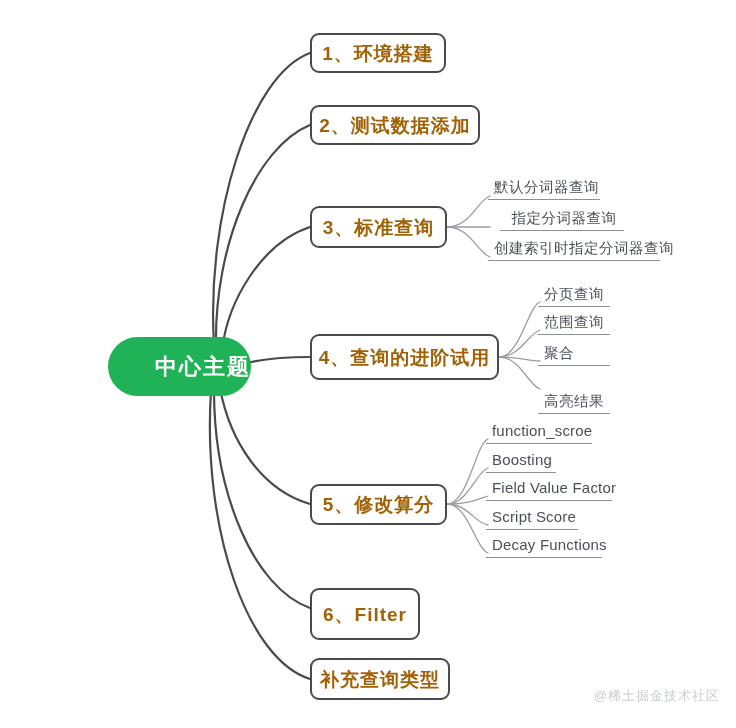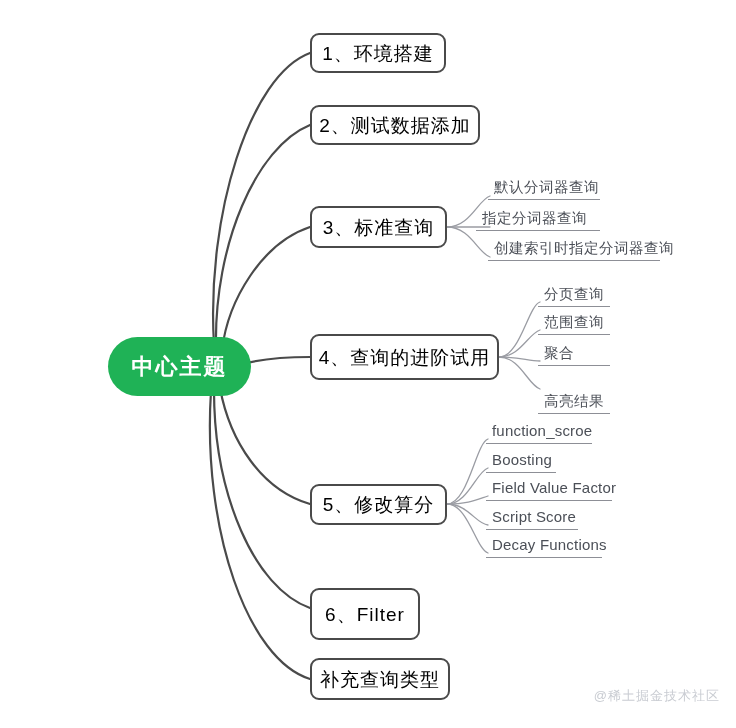--- a/index.html
+++ b/index.html
@@ -33,21 +33,21 @@
   .root-node {
     position: absolute;
     left: 108px;
     top: 337px;
     width: 143px;
     height: 59px;
     border-radius: 30px;
     background: #1fb256;
     display: flex;
     align-items: center;
-    justify-content: center;
+    justify-content: flex-end;
     box-sizing: border-box;
     z-index: 5;
   }
   .root-label {
     color: #ffffff;
     font-size: 22px;
     font-weight: bold;
     letter-spacing: 2px;
     line-height: 1;
     white-space: nowrap;
@@ -58,22 +58,22 @@
     box-sizing: border-box;
     border: 2px solid #4a4a4a;
     border-radius: 9px;
     background: #ffffff;
     display: flex;
     align-items: center;
     justify-content: center;
     z-index: 4;
   }
   .topic-label {
-    color: #000000;
-    font-weight: normal;
+    color: #a16207;
+    font-weight: bold;
     font-size: 19px;
     letter-spacing: 1px;
     white-space: nowrap;
     line-height: 1;
   }
   
   .leaf {
     position: absolute;
     z-index: 3;
     box-sizing: border-box;
@@ -172,21 +172,21 @@
 
   <div class="topic" style="left:310px; top:588px; width:110px; height:52px;">
     <span class="topic-label">6、Filter</span>
   </div>
 
   <div class="topic" style="left:310px; top:658px; width:140px; height:42px;">
     <span class="topic-label">补充查询类型</span>
   </div>
 
   <div class="leaf cn" style="left:488px; top:178px; width:112px;">默认分词器查询</div>
-  <div class="leaf cn" style="left:476px; top:209px; width:124px;">指定分词器查询</div>
+  <div class="leaf cn" style="left:500px; top:209px; width:124px;text-align:center;">指定分词器查询</div>
   <div class="leaf cn" style="left:488px; top:239px; width:172px;">创建索引时指定分词器查询</div>
 
   <div class="leaf cn" style="left:538px; top:285px; width:72px;">分页查询</div>
   <div class="leaf cn" style="left:538px; top:313px; width:72px;">范围查询</div>
   <div class="leaf cn" style="left:538px; top:344px; width:72px;">聚合</div>
   <div class="leaf cn" style="left:538px; top:392px; width:72px;">高亮结果</div>
 
   <div class="leaf en" style="left:486px; top:422px; width:106px;">function_scroe</div>
   <div class="leaf en" style="left:486px; top:451px; width:70px;">Boosting</div>
   <div class="leaf en" style="left:486px; top:479px; width:126px;">Field Value Factor</div>

